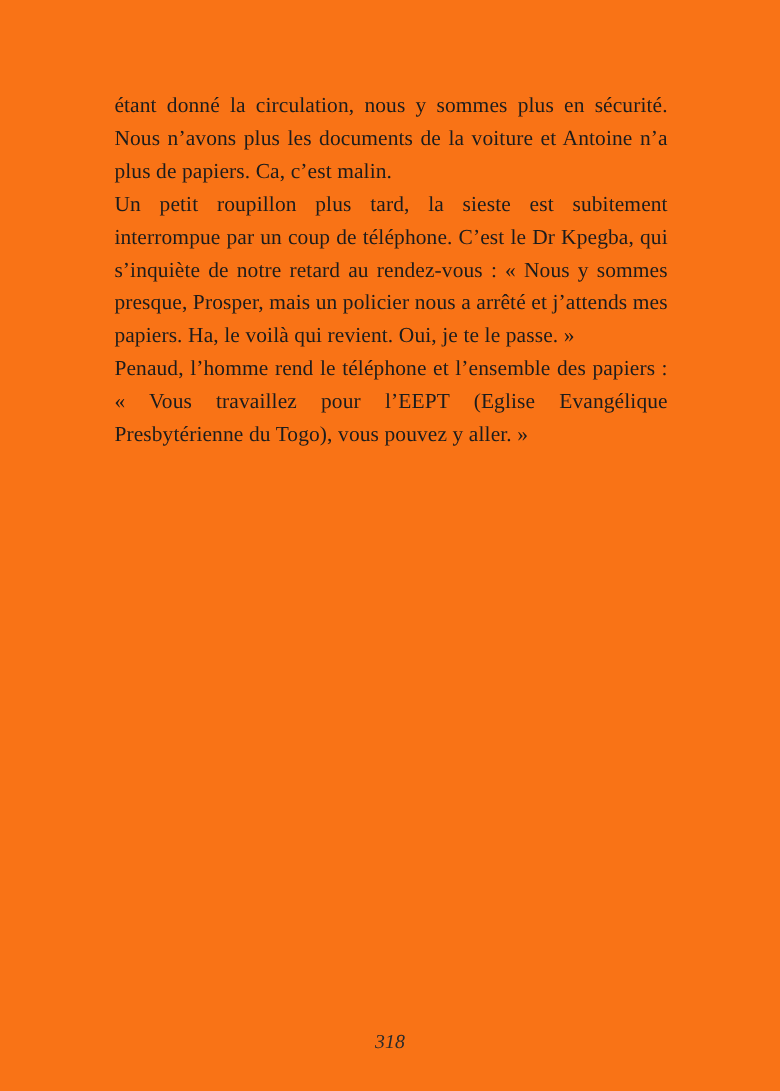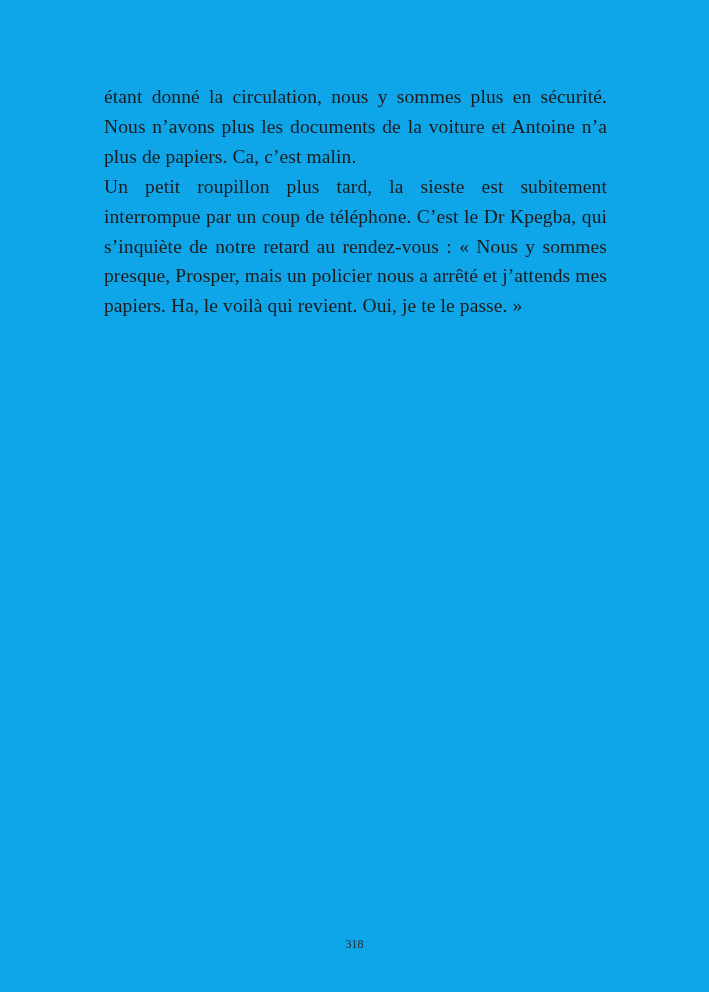--- a/index.html
+++ b/index.html
@@ -10,21 +10,21 @@
     width: 709px;
     height: 992px;
     background: #ffffff;
     position: relative;
     overflow: hidden;
     font-family: "Liberation Serif", serif;
   }
   .page {
     position: absolute;
     inset: 0;
-    background: #0ea5e9;
+    background: #f97316;
   }
   .text-block {
     position: absolute;
     left: 104px;
     top: 82px;
     width: 503px;
     font-size: 19.5px;
     line-height: 29.9px;
     color: #1c1c1c;
     text-align: justify;
@@ -33,26 +33,28 @@
   .para {
     margin: 0;
     padding: 0;
   }
   .page-number {
     position: absolute;
     top: 937px;
     left: 0;
     width: 100%;
     text-align: center;
-    font-size: 12px;
+    font-size: 18px;
     color: #2a2a2a;
+    font-style: italic;
   }
 </style>
 </head>
 <body>
 
 <div class="page">
   <div class="text-block">
     <p class="para">étant donné la circulation, nous y sommes plus en sécurité. Nous n’avons plus les documents de la voiture et Antoine n’a plus de papiers. Ca, c’est malin.</p>
     <p class="para">Un petit roupillon plus tard, la sieste est subitement interrompue par un coup de téléphone. C’est le Dr Kpegba, qui s’inquiète de notre retard au rendez-vous : « Nous y sommes presque, Prosper, mais un policier nous a arrêté et j’attends mes papiers. Ha, le voilà qui revient. Oui, je te le passe. »</p>
+    <p class="para">Penaud, l’homme rend le téléphone et l’ensemble des papiers : « Vous travaillez pour l’EEPT  (Eglise Evangélique Presbytérienne du Togo), vous pouvez y aller. »</p>
   </div>
   <div class="page-number">318</div>
 </div>
 
 </body></html>

